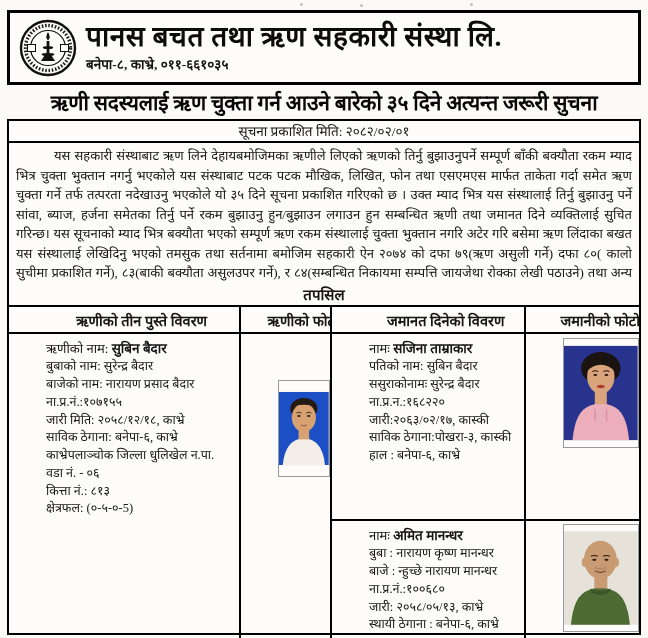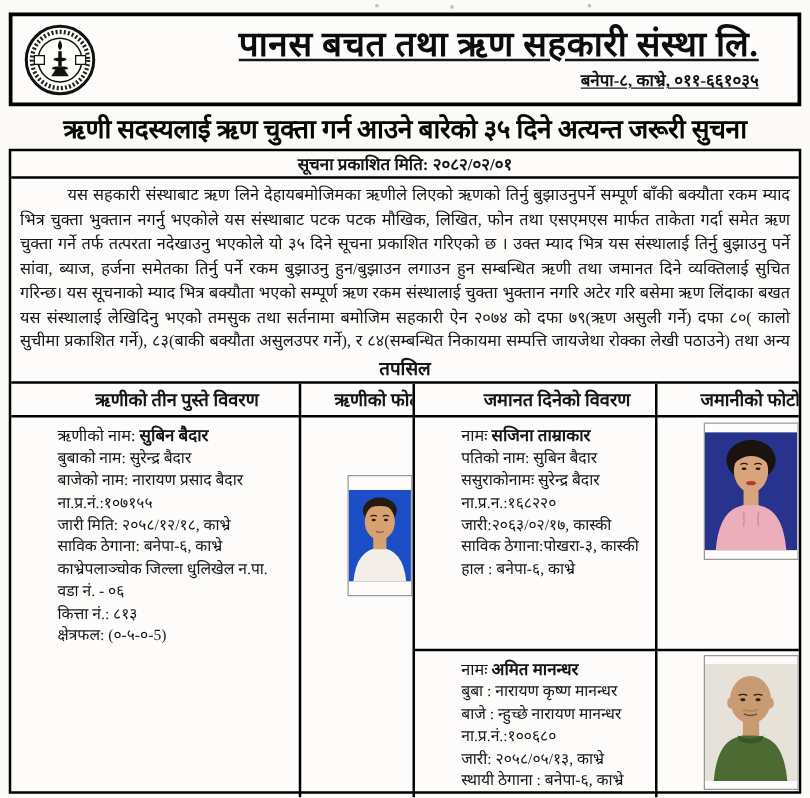--- a/index.html
+++ b/index.html
@@ -26,21 +26,21 @@
   .torn-strip i:nth-child(2){ left:360px; top:3px; }
   .torn-strip i:nth-child(3){ left:470px; top:2px; }
 
   
   .header-box {
     position:absolute; left:7px; right:7px; top:10px; height:75px;
     border:3px solid #000; background:#fdfcfa;
     display:flex; align-items:center;
   }
   .logo-wrap { flex:0 0 76px; display:flex; justify-content:center; }
-  .header-text { flex:1; text-align:right; padding-right:31px;text-decoration:underline; }
+  .header-text { flex:1; text-align:left; padding-right:31px; }
   .org-name {
     font-size:28px; font-weight:700; letter-spacing:0.5px;
     color:#0c0c0c; line-height:1.1;
   }
   .org-address {
     font-size:13.5px; font-weight:700; margin-top:3px; color:#141414;
   }
 
   
   .notice-title {
@@ -52,21 +52,21 @@
 
   
   .main-box {
     position:absolute; left:7px; right:7px; top:119px; bottom:3px;
     border:2px solid #000; background:#fdfcfa;
     display:flex; flex-direction:column;
   }
   .date-row {
     flex:0 0 22px; border-bottom:2px solid #000;
     display:flex; align-items:center; justify-content:center;
-    font-size:13.5px; font-weight:700;
+    font-size:13.5px; font-weight:400;
   }
   .body-text {
     flex:0 0 140px; padding:3px 7px 0 7px;
     font-size:13px; line-height:1.5; text-align:justify;
     text-indent:38px; overflow:hidden;
   }
   .tapsil-row {
     flex:0 0 22px; display:flex; align-items:center; justify-content:center;
     font-size:15px; font-weight:800;
   }

